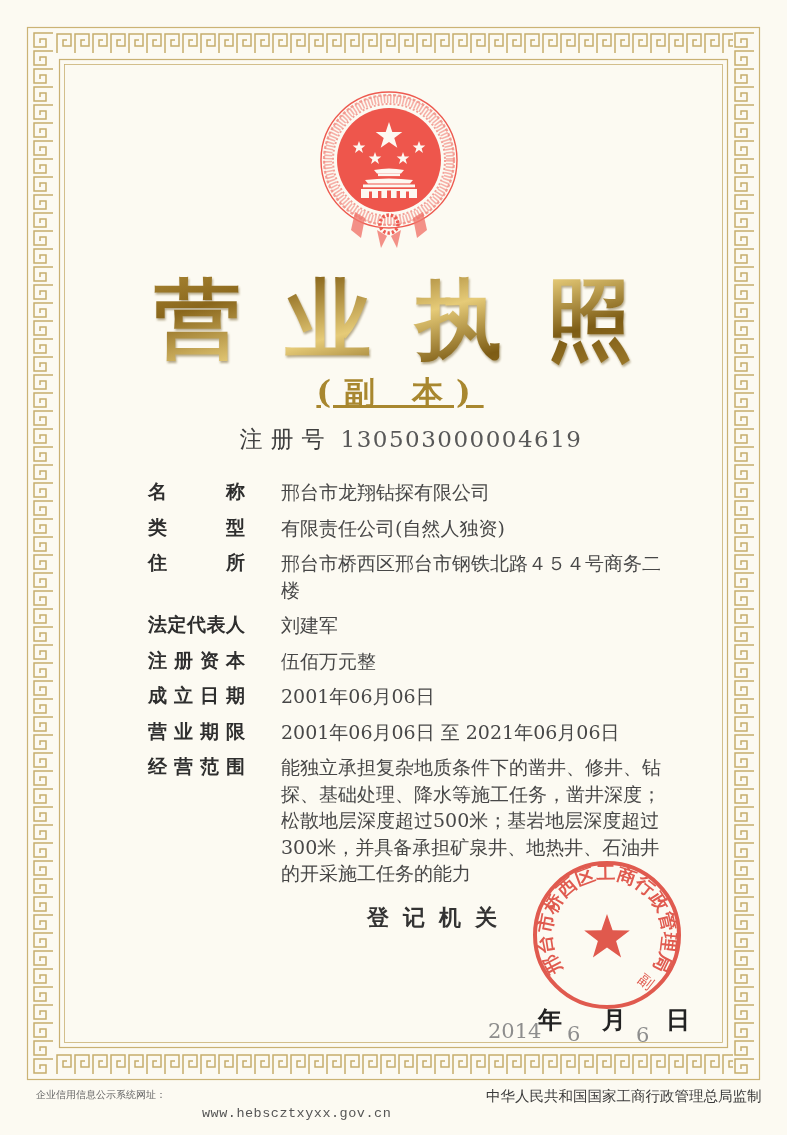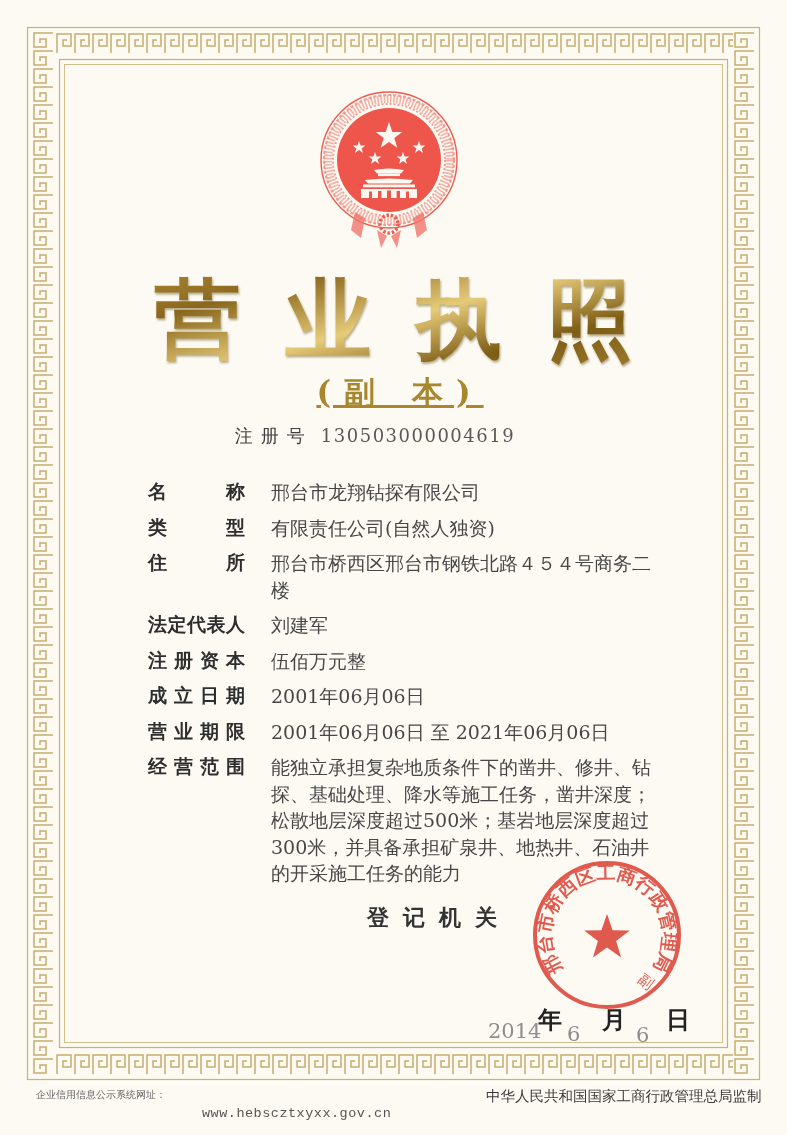--- a/index.html
+++ b/index.html
@@ -17,32 +17,32 @@
     background:linear-gradient(165deg,#c9a64d 0%,#8a671c 30%,#e6cb78 50%,#7d5c15 68%,#bb9641 100%);
     -webkit-background-clip:text;background-clip:text;color:transparent;
     filter:drop-shadow(1px 2px 1px rgba(95,72,12,.45));
   }
   .subtitle{
     position:absolute;left:0;top:372px;width:787px;text-align:center;
     font-size:31px;font-weight:700;color:#a8872f;letter-spacing:.42em;text-indent:.42em;text-decoration:underline;
   }
   .regline{
     position:absolute;left:0;top:424px;width:750px;text-align:center;
-    font-size:18px;color:#4c4c4c;
+    font-size:23px;color:#4c4c4c;padding-left:36px;
   }
   .regline .reg-label{letter-spacing:8px;margin-right:8px;color:#3f3f3f;}
   .regline .reg-number{font-family:"DejaVu Serif",serif;letter-spacing:1.5px;color:#585858;}
   .fields{position:absolute;left:104px;top:479px;width:562px;}
   .frow{display:flex;align-items:flex-start;margin-bottom:9px;}
   .flabel{
     flex:0 0 97px;text-align:justify;text-align-last:justify;
     font-size:19px;line-height:25px;color:#2e2e2e;font-weight:600;margin-left:44px;
   }
   .fvalue{
-    flex:1;margin-left:26px;font-size:19px;line-height:26.5px;color:#474747;
+    flex:1;margin-left:36px;font-size:19px;line-height:26.5px;color:#474747;
   }
   .registrar{
     position:absolute;left:367px;top:903px;
     font-size:22px;font-weight:600;color:#333;letter-spacing:14px;white-space:nowrap;
   }
   .seal-svg{position:absolute;left:524px;top:852px;opacity:.88;}
   .date-label{position:absolute;font-size:24px;font-weight:700;color:#222;font-family:"DejaVu Sans",sans-serif;}
   .dl-year{left:538px;top:1004px;}
   .dl-month{left:602px;top:1004px;}
   .dl-day{left:666px;top:1004px;}

